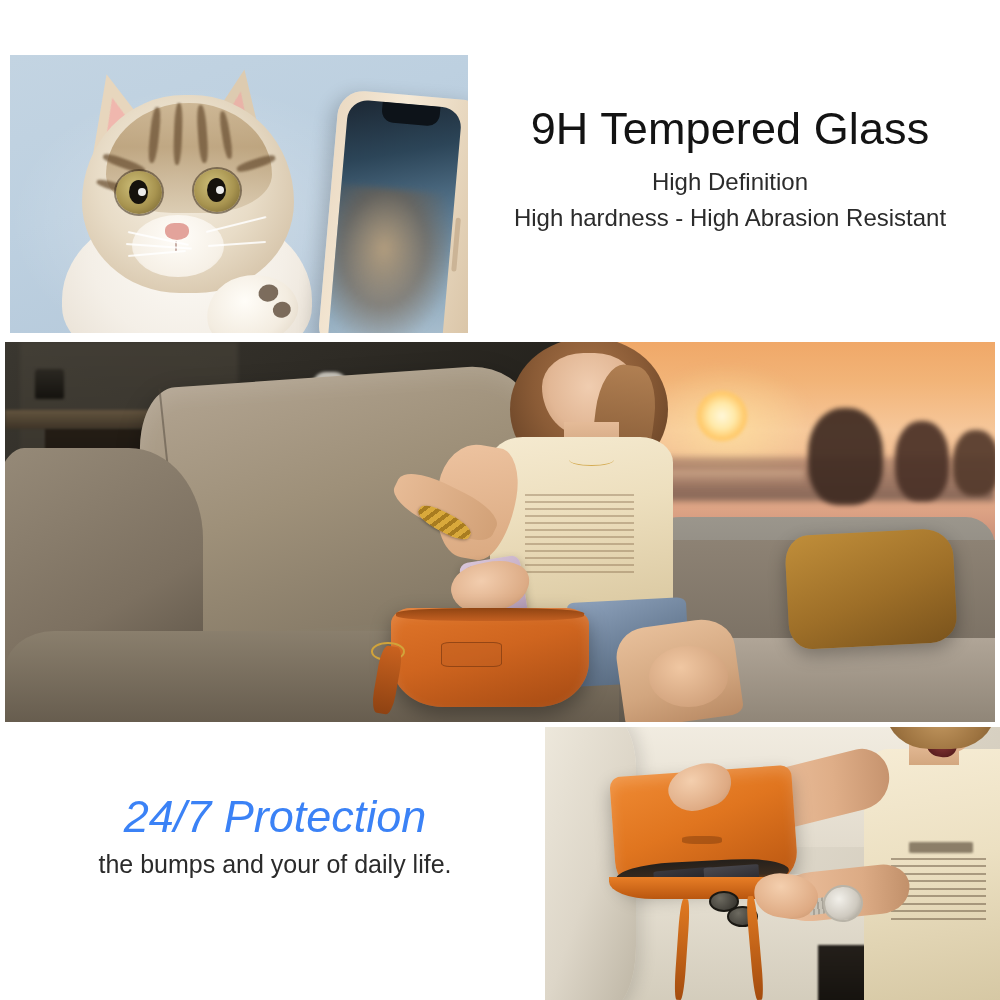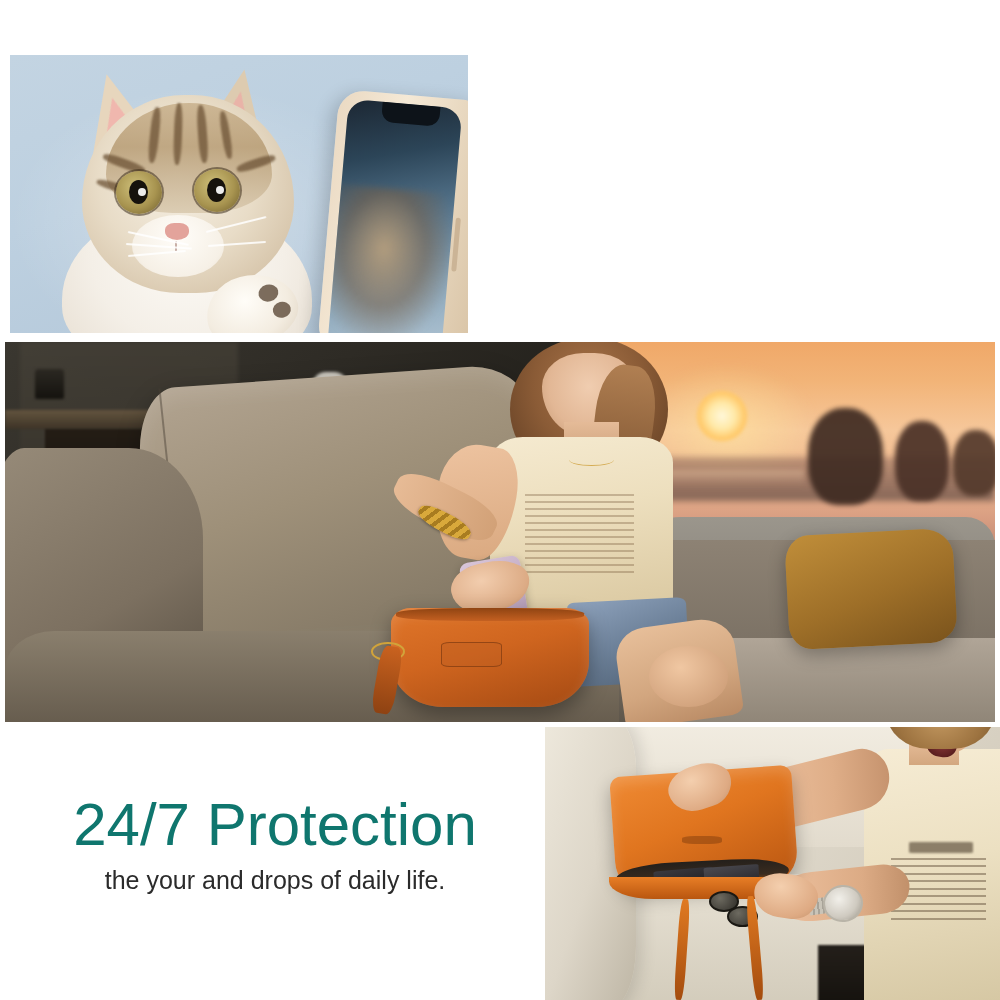--- a/index.html
+++ b/index.html
@@ -273,21 +273,21 @@
      border-radius:48% 48% 40% 40%/54% 54% 46% 46%;}
 
   
   .txt-block{position:absolute;text-align:center;color:#1b1b1b;}
   #text-top{left:470px;top:104px;width:520px;}
   #text-top .headline{font-size:45px;line-height:1.12;font-weight:400;letter-spacing:.1px;color:#131313;}
   #text-top .sub1{font-size:24px;margin-top:14px;color:#2b2b2b;}
   #text-top .sub2{font-size:24px;margin-top:8px;color:#2b2b2b;}
 
   #text-bottom{left:40px;top:792px;width:470px;}
-  #text-bottom .headline{font-size:60px;line-height:1.1;font-weight:400;color:#0f766e;}
+  #text-bottom .headline{font-size:45px;line-height:1.1;font-weight:400;color:#3b82f6;font-style:italic;}
   #text-bottom .sub1{font-size:25px;margin-top:14px;color:#2b2b2b;}
   #text-bottom .sub2{font-size:25px;margin-top:8px;color:#2b2b2b;}
 </style>
 </head>
 <body>
 
 <div class="stage">
 
   <div class="panel" id="panel-cat">
     <div class="cat-bg-soft"></div>
@@ -433,19 +433,24 @@
       <div class="p3-lens" style="left:0;top:0;"></div>
       <div class="p3-lens" style="left:34%;top:46%;"></div>
     </div>
     <div class="p3-strap"></div>
     <div class="p3-strap2"></div>
 
     <div class="p3-hand1"></div>
     <div class="p3-hand2"></div>
   </div>
 
+  <div class="txt-block" id="text-top">
+    <div class="headline">9H Tempered Glass</div>
+    <div class="sub1">High Definition</div>
+    <div class="sub2">High hardness - High Abrasion Resistant</div>
+  </div>
 
   <div class="txt-block" id="text-bottom">
     <div class="headline">24/7 Protection</div>
-    <div class="sub2">the your and drops of daily life.</div>
+    <div class="sub2">the bumps and your of daily life.</div>
   </div>
 
 </div>
 
 </body></html>

